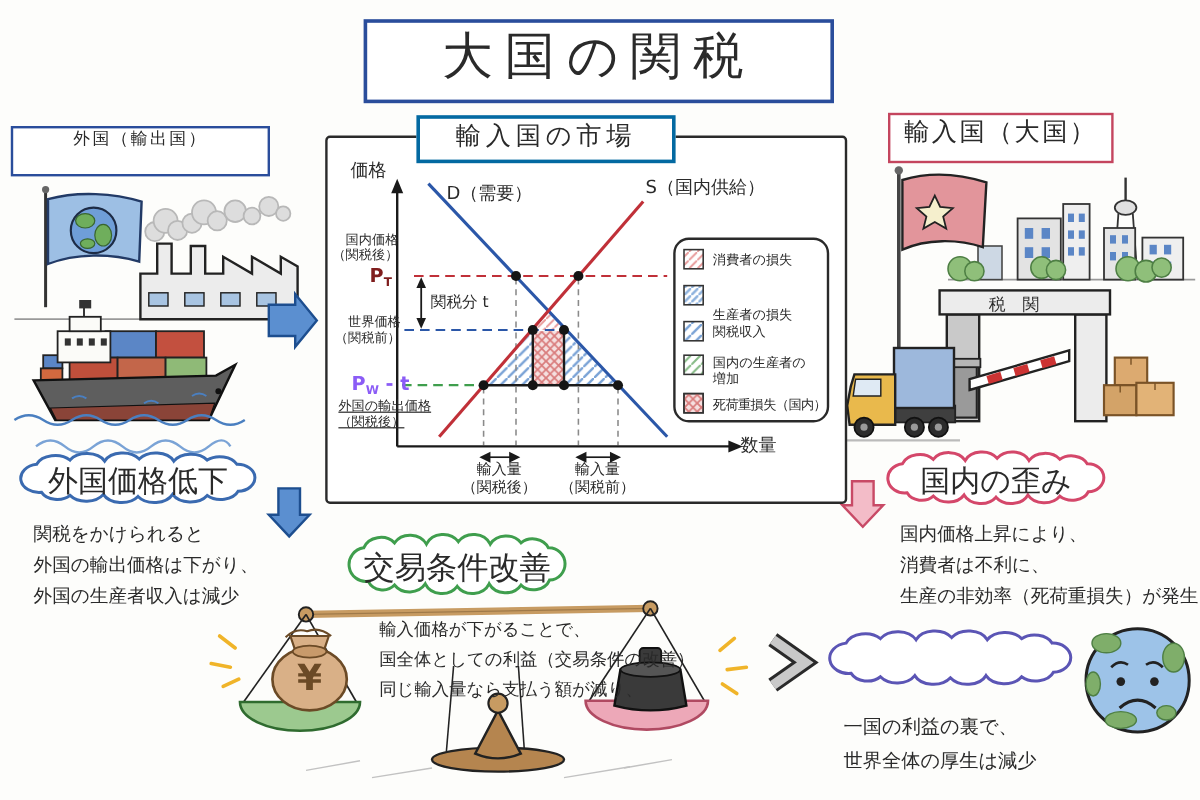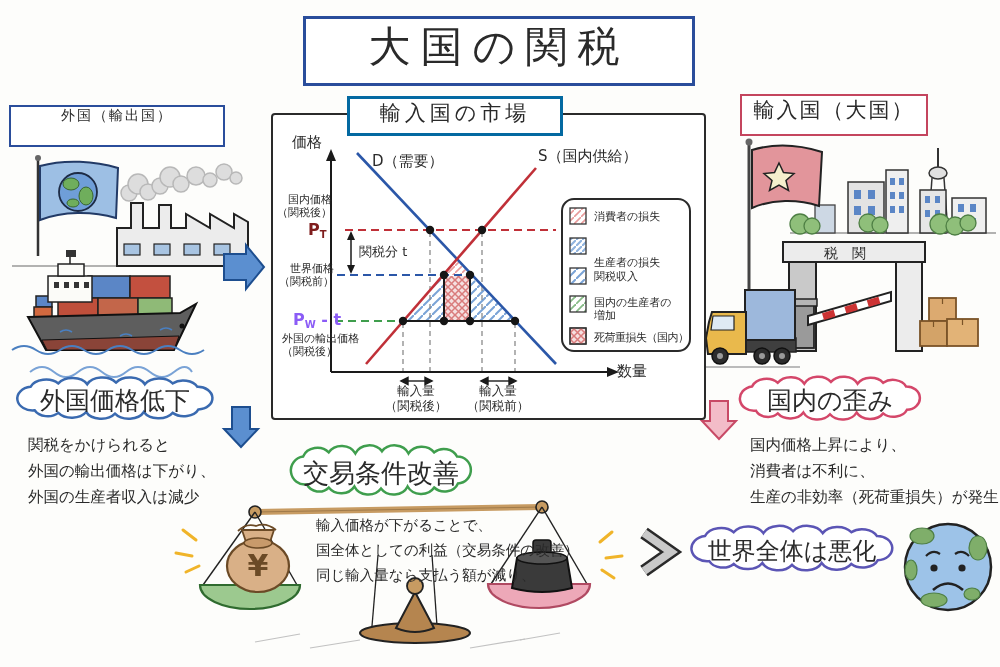--- a/index.html
+++ b/index.html
@@ -394,21 +394,21 @@
 <div class="txt" style="left:308px;top:220px;font-size:16px;font-weight:bold;color:#7f1d1d;">
   <span>P</span><span class="sub">T</span>
 </div>
 <div class="txt small" style="left:268px;top:263px;width:66px;text-align:right;">
   <div>世界価格</div>
   <div>（関税前）</div>
 </div>
 <div class="txt" style="left:293px;top:310px;font-size:16px;font-weight:bold;color:#8b5cf6;">
   <span>P</span><span class="sub">W</span> <span>- t</span>
 </div>
-<div class="txt small" style="left:282px;top:333px;">
+<div class="txt small" style="left:282px;top:333px;text-decoration:underline;">
   <div>外国の輸出価格</div>
   <div>（関税後）</div>
 </div>
 
 <div class="txt" style="left:380px;top:383px;width:72px;text-align:center;font-size:12.5px;line-height:15px;">
   <div>輸入量</div>
   <div>（関税後）</div>
 </div>
 <div class="txt" style="left:462px;top:383px;width:72px;text-align:center;font-size:12.5px;line-height:15px;">
   <div>輸入量</div>
@@ -419,33 +419,36 @@
 <div class="txt legend-label" style="left:594px;top:256px;width:94px;">生産者の損失</div>
 <div class="txt legend-label" style="left:594px;top:270px;width:94px;">関税収入</div>
 <div class="txt legend-label" style="left:594px;top:296px;width:88px;">国内の生産者の増加</div>
 <div class="txt legend-label" style="left:594px;top:331px;width:96px;letter-spacing:-0.5px;">死荷重損失（国内）</div>
 
 <div class="txt" style="left:824px;top:245px;font-size:14px;letter-spacing:14px;">税関</div>
 
 <div class="txt" style="left:12px;top:384px;width:206px;text-align:center;font-size:25px;">外国価格低下</div>
 <div class="txt" style="left:735px;top:384px;width:190px;text-align:center;font-size:25px;">国内の歪み</div>
 <div class="txt" style="left:286px;top:456px;width:190px;text-align:center;font-size:26px;">交易条件改善</div>
-<div class="txt" style="left:686px;top:535px;width:212px;text-align:center;font-size:24px;">世界全体は悪化</div>
 
 <div class="txt" style="left:28px;top:432px;font-size:15.5px;line-height:26px;">
   <div>関税をかけられると</div>
   <div>外国の輸出価格は下がり、</div>
   <div>外国の生産者収入は減少</div>
 </div>
 <div class="txt" style="left:750px;top:432px;font-size:15.5px;line-height:26px;">
   <div>国内価格上昇により、</div>
   <div>消費者は不利に、</div>
   <div>生産の非効率（死荷重損失）が発生</div>
 </div>
 <div class="txt" style="left:316px;top:513px;font-size:14.5px;line-height:25px;">
   <div>輸入価格が下がることで、</div>
   <div>国全体としての利益（交易条件の改善）</div>
   <div>同じ輸入量なら支払う額が減り、</div>
 </div>
+<div class="txt" style="left:703px;top:592px;font-size:16px;line-height:28px;">
+  <div>一国の利益の裏で、</div>
+  <div>世界全体の厚生は減少</div>
+</div>
 
 <div class="txt" style="left:244px;top:548px;width:28px;text-align:center;font-size:30px;font-weight:bold;color:#6b4a26;">¥</div>
 
 </div>
 
 </body></html>

